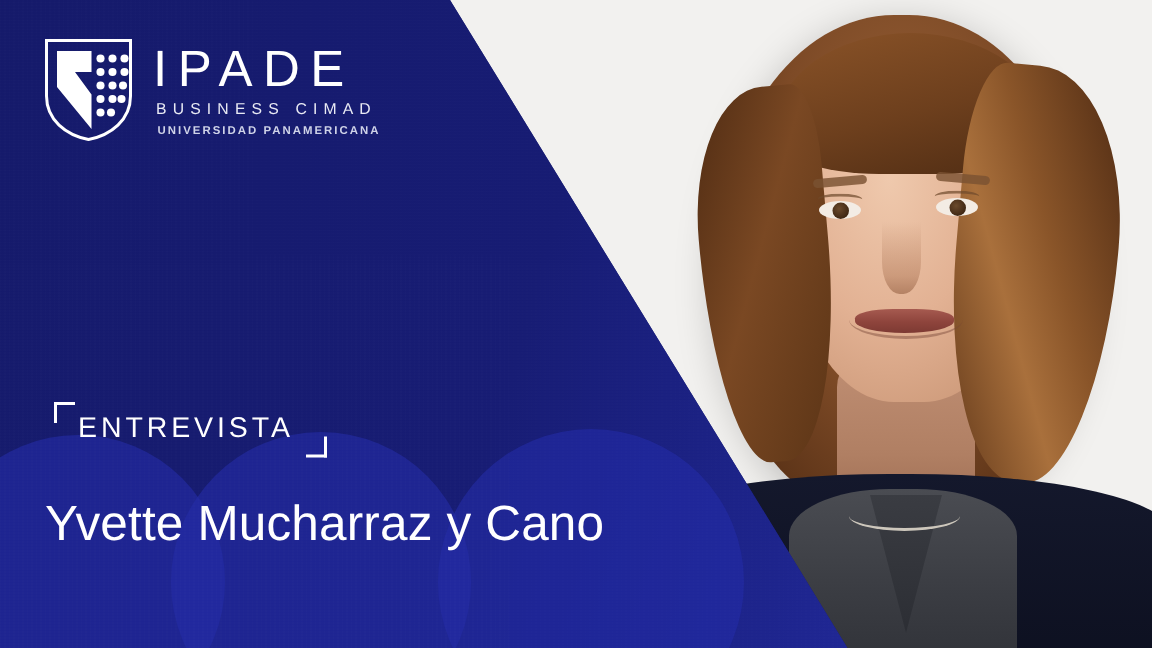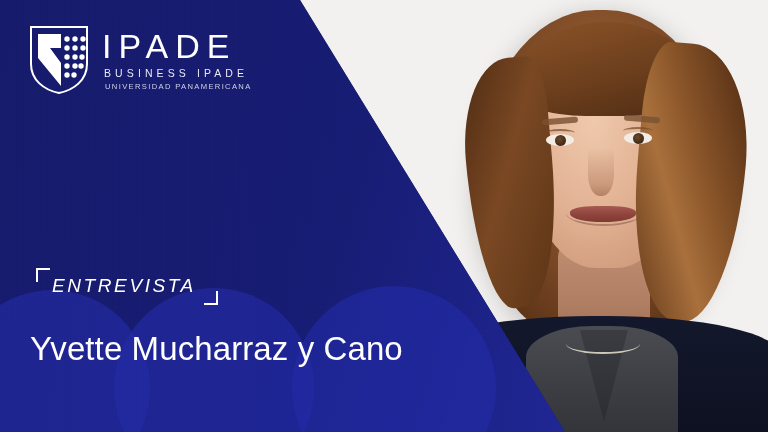--- a/index.html
+++ b/index.html
@@ -151,21 +151,21 @@
     font-size:34px; letter-spacing:7px; color:#ffffff;
     font-weight:400; line-height:1.02;
     font-family:"Liberation Sans", sans-serif;
   }
   .logo-bs{
     font-size:10.5px; letter-spacing:4.1px; color:#e9eaf4;
     margin-top:3px; padding-left:2px;
   }
   .logo-up{
     font-size:7.6px; letter-spacing:1.35px; color:#cfd3e8;
-    margin-top:3px; padding-left:3px;
+    margin-top:3px; padding-left:3px;font-weight:bold;
   }
 
   
   .headline{ position:absolute; left:20px; top:124px; z-index:6; }
   .hl1{
     font-size:33px; font-weight:700; color:#ffffff;
     letter-spacing:-.2px; line-height:1.08;
   }
   .hl2{
     font-size:27px; font-weight:700; color:#ffffff;
@@ -174,21 +174,20 @@
   .hl3{
     font-size:20.5px; font-weight:400; color:#f0f1f8;
     letter-spacing:.1px; line-height:1.3; margin-top:4px;
   }
 
   
   .badge-wrap{ position:absolute; left:36px; top:268px; z-index:7; }
   .badge{
     position:relative; display:inline-block;
     padding:7px 22px 8px 16px;
-    font-style:italic;
   }
   .badge-label{
     font-size:19px; letter-spacing:2.6px; color:#ffffff; font-weight:400;
   }
   .brk{
     position:absolute; width:14px; height:14px;
     border-color:#ffffff; border-style:solid; border-width:0;
   }
   .brk.tl{ left:0; top:0; border-left-width:2px; border-top-width:2px; }
   .brk.br{ right:0; bottom:0; border-right-width:2px; border-bottom-width:2px; }
@@ -268,21 +267,21 @@
           <circle cx="39" cy="42" r="2.7"></circle>
             <circle cx="47" cy="42" r="2.7"></circle>
             <circle cx="53" cy="42" r="2.7"></circle>
           <circle cx="39" cy="51" r="2.7"></circle>
             <circle cx="46" cy="51" r="2.7"></circle>
         </g>
       </svg>
     </div>
     <div class="logo-text">
       <div class="logo-ipade">IPADE</div>
-      <div class="logo-bs">BUSINESS IPADE</div>
+      <div class="logo-bs">BUSINESS CIMAD</div>
       <div class="logo-up">UNIVERSIDAD PANAMERICANA</div>
     </div>
   </div>
 
 
   <div class="badge-wrap">
     <div class="badge">
       <span class="brk tl"></span>
       <span class="badge-label">ENTREVISTA</span>
       <span class="brk br"></span>

